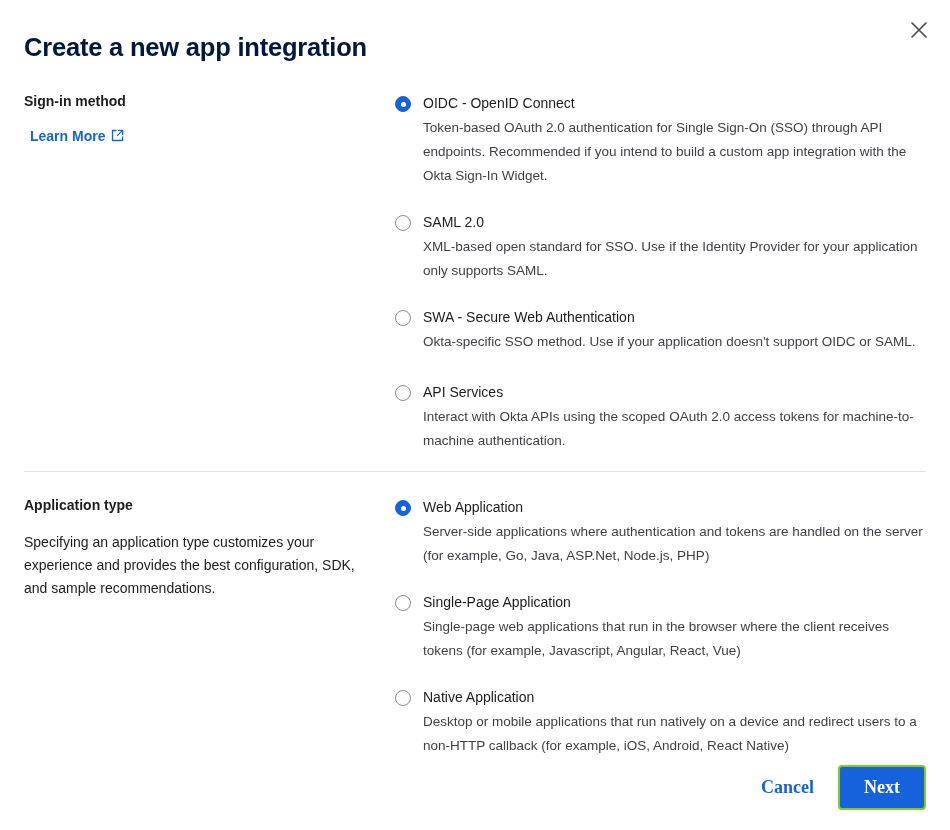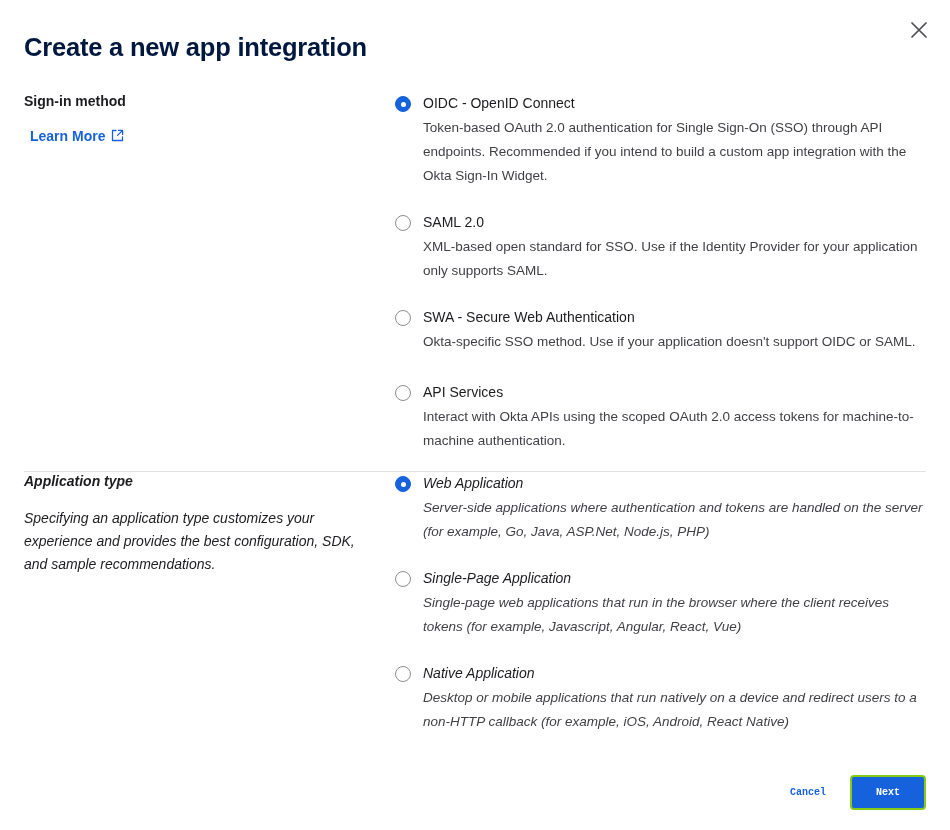--- a/index.html
+++ b/index.html
@@ -47,21 +47,21 @@
     letter-spacing: -0.2px;
     color: #00183d;
   }
 
   .section {
     position: absolute;
     left: 24px;
     right: 24px;
   }
   .section-sign-in { top: 92px; }
-  .section-app-type { top: 472px; font-style: italic; }
+  .section-app-type { top: 496px; }
 
   .section-inner {
     display: flex;
     align-items: flex-start;
   }
   .left-col {
     width: 371px;
     flex: 0 0 371px;
     padding-right: 20px;
     box-sizing: border-box;
@@ -159,22 +159,22 @@
     position: absolute;
     left: 24px;
     right: 24px;
     bottom: 20px;
     display: flex;
     justify-content: flex-end;
     align-items: center;
     gap: 10px;
   }
   .btn {
-    font-family: Liberation Mono, monospace;
-    font-size: 10px;
+    font-family: Liberation Serif, serif;
+    font-size: 18px;
     border-radius: 4px;
     cursor: pointer;
     box-sizing: border-box;
   }
   .btn-cancel {
     background: transparent;
     border: none;
     color: #1662dd;
     font-weight: bold;
     padding: 10px 14px;

